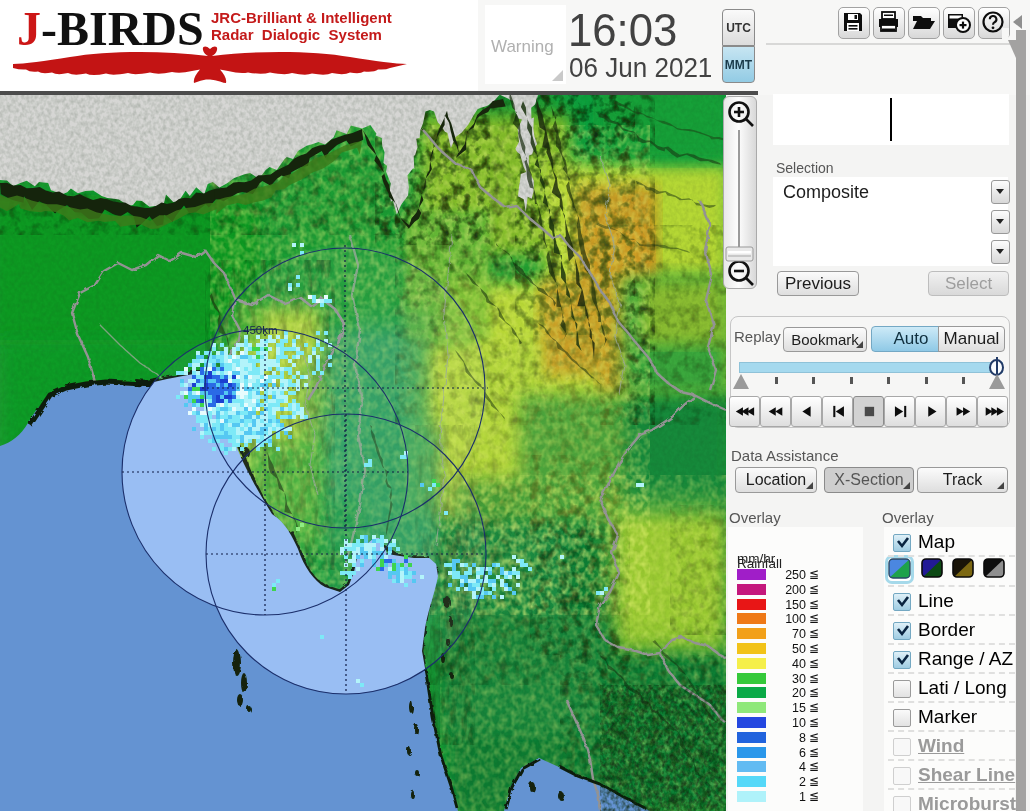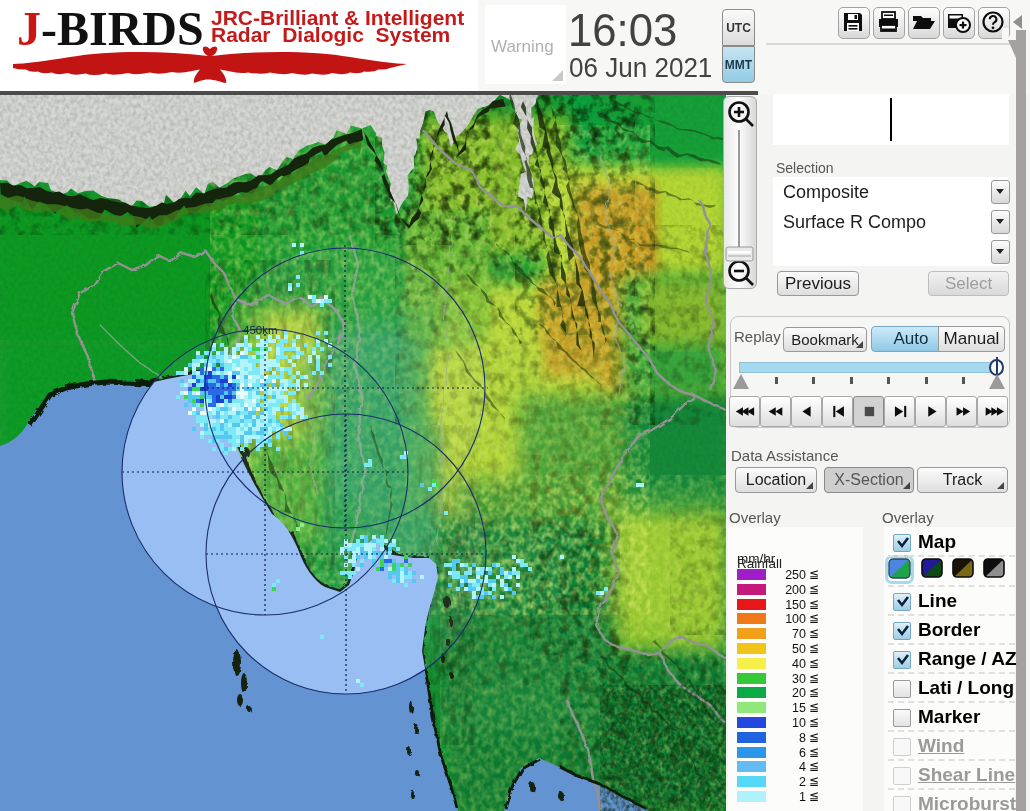--- a/index.html
+++ b/index.html
@@ -5,21 +5,21 @@
 html,body{margin:0;padding:0;width:1030px;height:811px;overflow:hidden;
  font-family:"Liberation Sans",sans-serif;background:#f2f2f2;}
 #page{position:relative;width:1030px;height:811px;}
 .abs{position:absolute;}
 
 #topbar{left:0;top:0;width:1030px;height:95px;background:#f7f7f6;}
 #logobg{left:0;top:0;width:478px;height:91px;background:#fff;}
 #jbirds{left:17px;top:1px;font-family:"Liberation Serif",serif;font-weight:bold;
  font-size:48px;letter-spacing:0px;color:#111;white-space:nowrap;}
 #jbirds .j{color:#cc1616;}
-#sub{left:211px;top:9px;color:#c41a1a;font-weight:bold;font-size:21px;line-height:17px;
+#sub{left:211px;top:9px;color:#c41a1a;font-weight:bold;font-size:15px;line-height:17px;
  letter-spacing:0px;}
 #warnbox{left:485px;top:5px;width:81px;height:79px;background:#fff;}
 #warntext{left:491px;top:37px;color:#b0b0b0;font-size:17px;}
 #grip{left:552px;top:70px;width:0;height:0;border-left:11px solid transparent;border-bottom:11px solid #c9c9c9;}
 #time{left:568px;top:3px;color:#424242;font-size:46px;transform:scaleX(0.95);transform-origin:0 0;white-space:nowrap;}
 #date{left:569px;top:52px;white-space:nowrap;color:#424242;font-size:28px;transform:scaleX(0.93);transform-origin:0 0;}
 .zbtn{width:33px;height:37px;border:1px solid #8a8a8a;border-radius:4px;
  font-size:12px;font-weight:bold;color:#333;text-align:center;line-height:36px;box-sizing:border-box;}
 #utc{left:722px;top:9px;background:linear-gradient(#fafafa,#dcdcdc);border-bottom-left-radius:0;border-bottom-right-radius:0;}
 #mmt{left:722px;top:46px;background:linear-gradient(#c7e5f2,#92cbe4);border-top-left-radius:0;border-top-right-radius:0;color:#1a3a4a;}
@@ -83,21 +83,21 @@
 #mmhr-lbl{left:737px;top:551px;font-size:13.5px;color:#222;}
 .sw{left:737px;width:29px;height:11px;}
 .swlbl{width:34px;font-size:12.5px;color:#111;text-align:right;}
 .leq{font-size:12px;color:#111;}
 .ovrow{left:891px;width:124px;height:20px;}
 .cb{position:absolute;left:2px;top:1px;width:16px;height:16px;border:1px solid #74a8c2;
  background:linear-gradient(#dff0f8,#9fcce2);border-radius:2px;}
 .cb svg{position:absolute;left:1px;top:0px;}
 .cbu{background:linear-gradient(#fafafa,#e2e2e2);border:1px solid #9a9a9a;}
 .cbd{background:#f8f8f8;border:1px solid #cfcfcf;}
-.ovtext{position:absolute;left:27px;top:-2px;font-size:19px;font-weight:bold;color:#000;white-space:nowrap;}
+.ovtext{position:absolute;left:27px;top:-2px;font-size:19px;font-weight:normal;color:#000;white-space:nowrap;}
 .ovgray{color:#9a9a9a;font-weight:bold;text-decoration:underline;}
 .dash{left:888px;width:127px;height:0;border-top:2px dashed #e0e0df;}
 
 #map{left:0;top:95px;}
 #zoompanel{left:723px;top:96px;width:34px;height:193px;background:linear-gradient(90deg,#e8e8e8,#fdfdfd 45%,#d8d8d8);border:1px solid #aaa;border-radius:6px;box-sizing:border-box;}
 </style>
 </head>
 <body>
 <div id="page">
  <div class="abs" id="topbar"></div>
@@ -1463,21 +1463,20 @@
 
  <div class="abs" id="rpanel"></div>
  <div class="abs" id="edgecurve"></div>
  <div class="abs" id="edgewhite"></div>
  <div class="abs" id="edgestrip"></div>
  <div class="abs" id="inputbox"></div>
  <div class="abs" id="cursor"></div>
  <div class="abs lbl" id="sel-lbl">Selection</div>
  <div class="abs" id="rows"></div>
  <div class="abs rowtext" style="top:182px">Composite</div>
- <div class="abs rowtext" style="top:212px">Surface R Compo</div>
  <div class="abs ddbtn" style="top:180px"></div>
  <div class="abs ddbtn" style="top:210px"></div>
  <div class="abs ddbtn" style="top:240px"></div>
  <div class="abs btn" id="prevbtn">Previous</div>
  <div class="abs btn" id="selbtn">Select</div>
  <div class="abs" id="replaybox"></div>
  <div class="abs lbl" id="replay-lbl">Replay</div>
  <div class="abs btn" id="bookmark">Bookmark<span class="cornertri"></span></div>
  <div class="abs" id="autob">Auto</div>
  <div class="abs btn" id="manualb">Manual</div>

